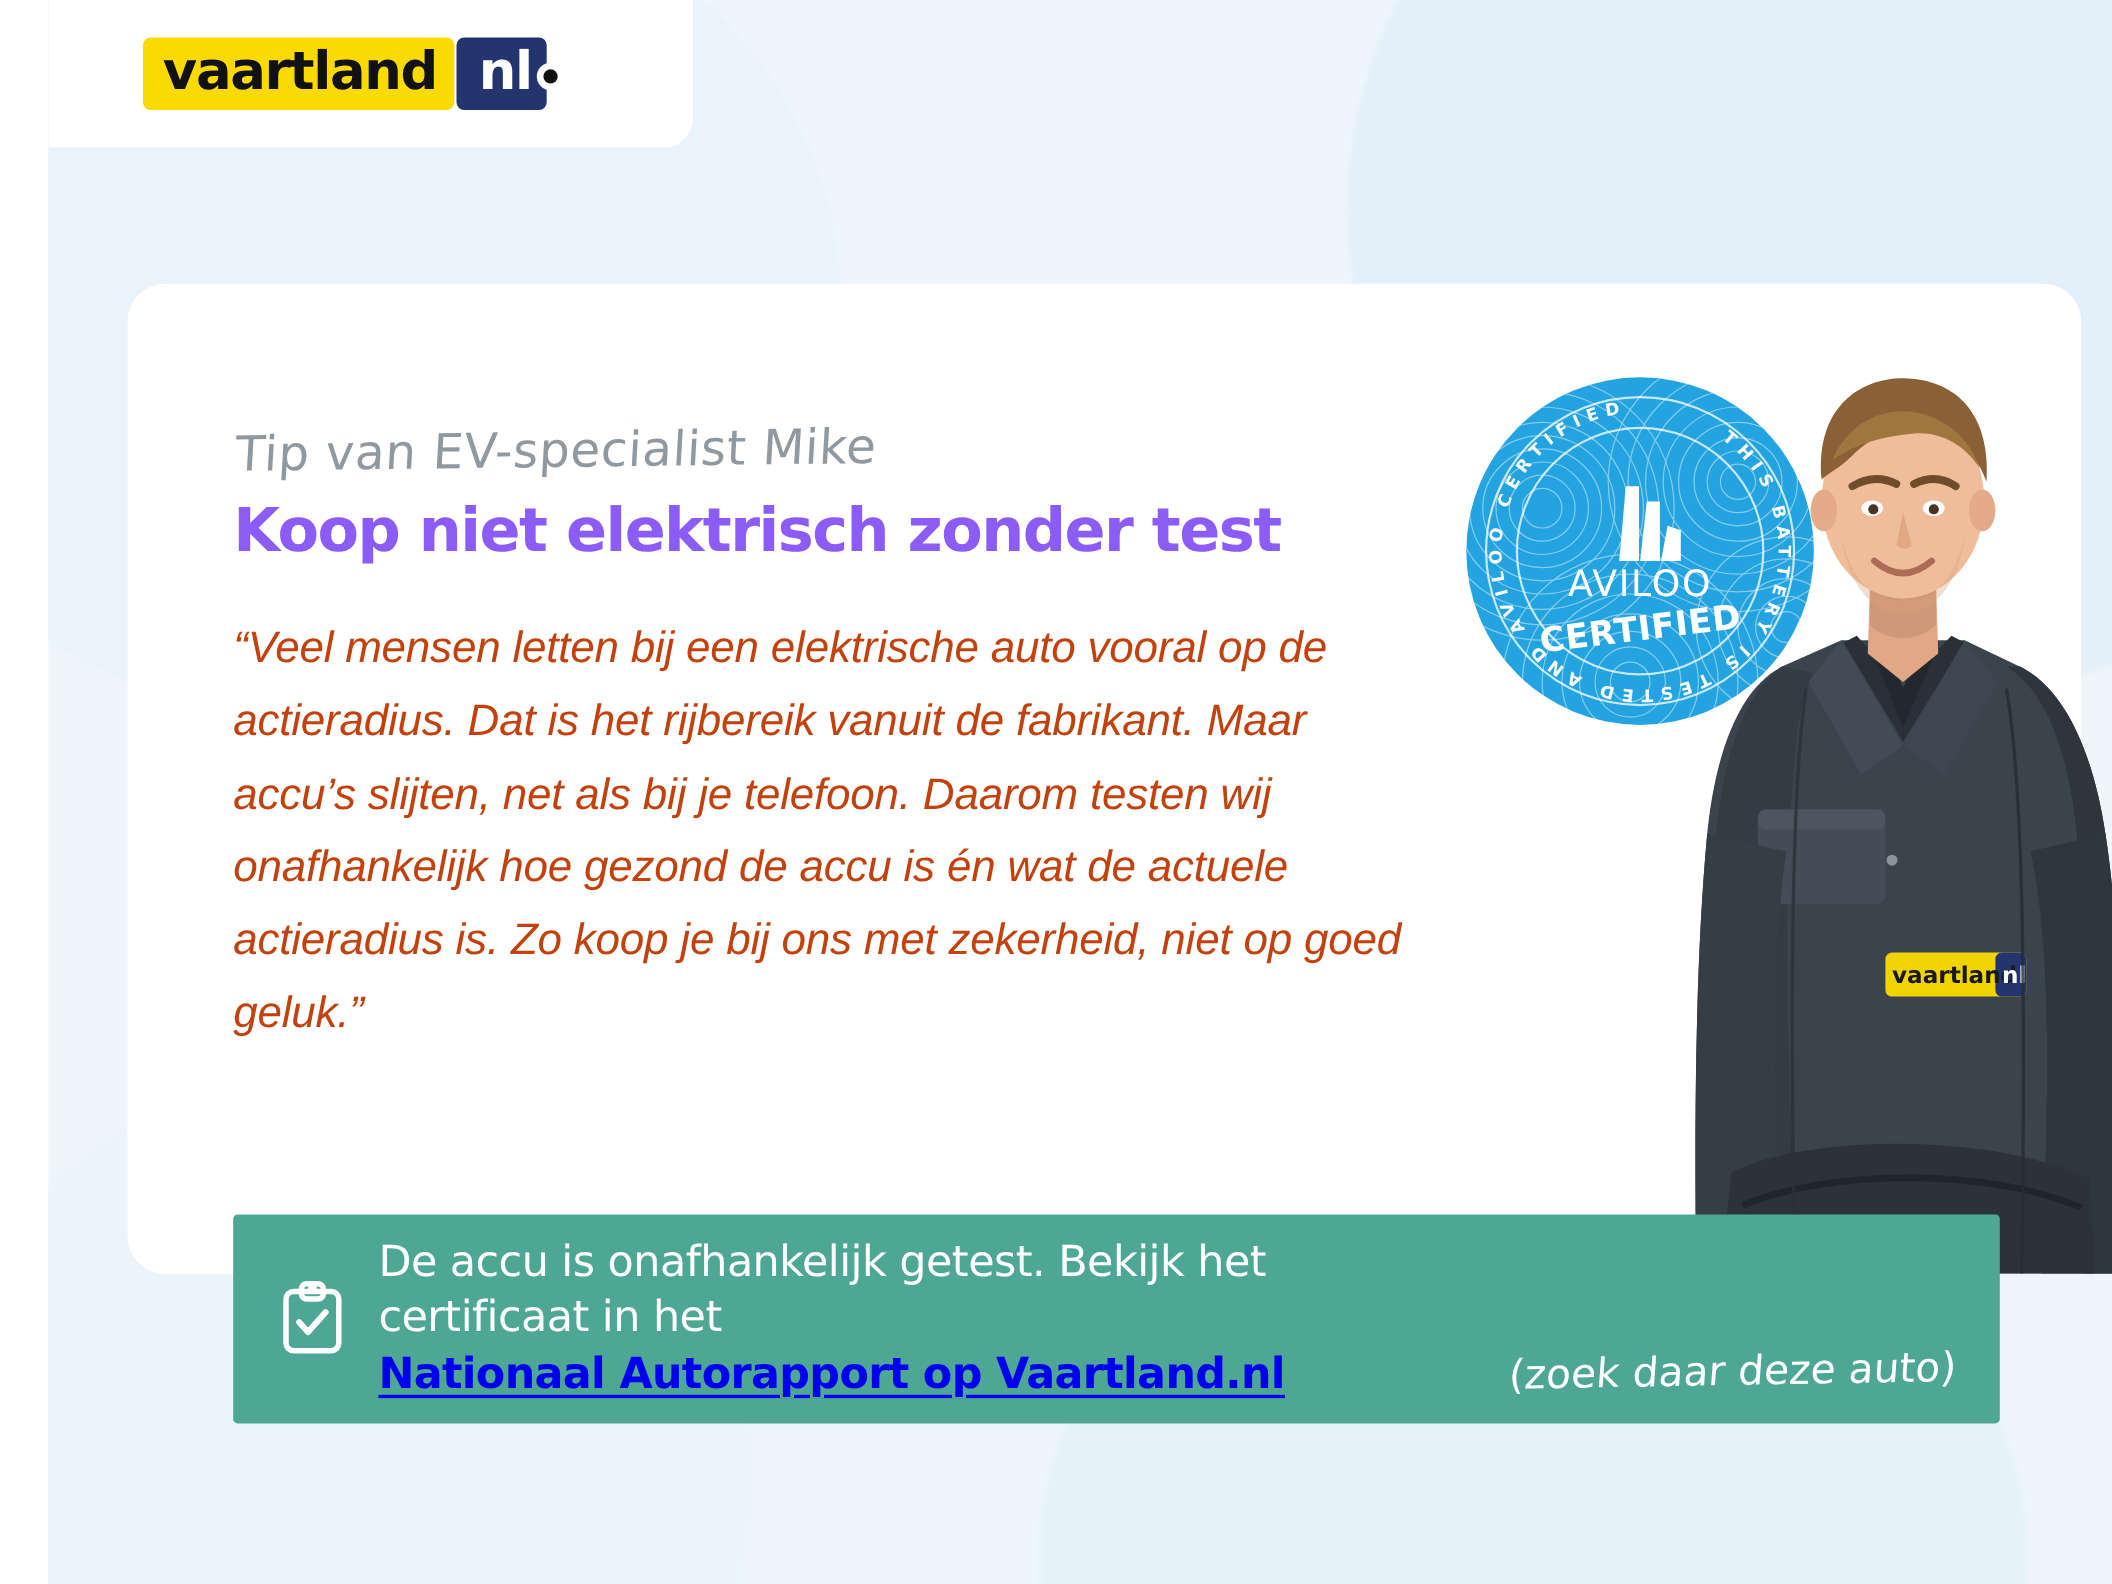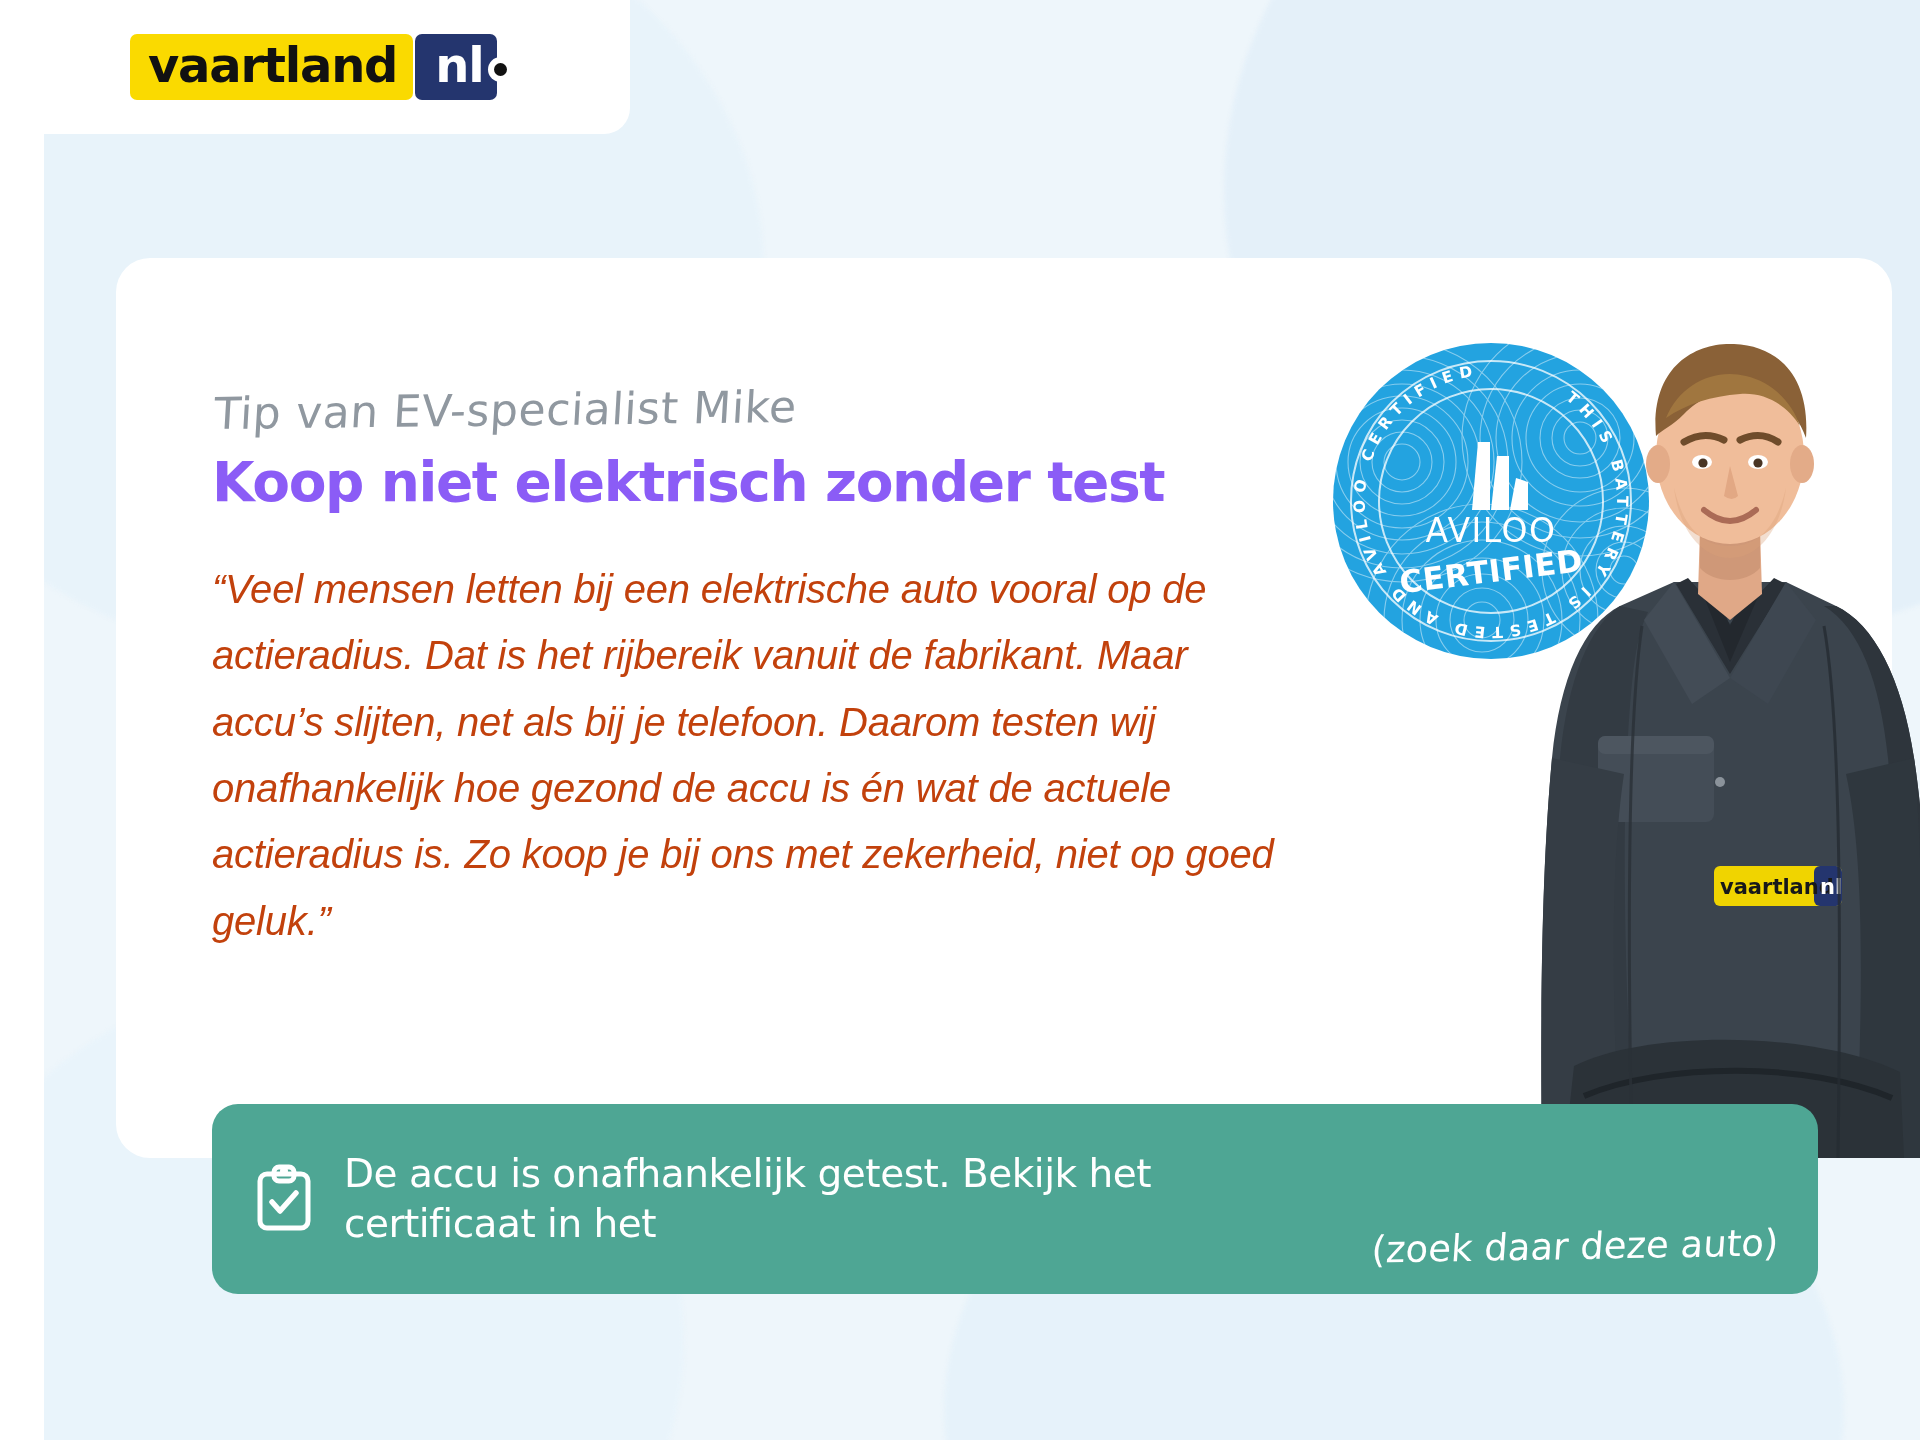--- a/index.html
+++ b/index.html
@@ -174,21 +174,21 @@
   .tech svg { display: block; }
 
   
   .banner {
     position: absolute;
     left: 168px;
     top: 1104px;
     width: 1606px;
     height: 190px;
     background: #4ea694;
-    border-radius: 26px;
+    border-radius: 4px;
     z-index: 8;
     display: flex;
     align-items: center;
     box-sizing: border-box;
     padding: 0 40px 0 44px;
   }
   .clip-icon {
     flex: 0 0 auto;
     width: 56px;
     height: 68px;
@@ -379,17 +379,18 @@
 
   <div class="banner">
     <svg class="clip-icon" viewBox="0 0 56 68">
       <rect x="4" y="10" width="48" height="54" rx="7" fill="none" stroke="#ffffff" stroke-width="5"></rect>
       <rect x="18" y="3" width="20" height="14" rx="5" fill="none" stroke="#ffffff" stroke-width="5"></rect>
       <circle cx="28" cy="7" r="4" fill="#ffffff"></circle>
       <path d="M16 38 l8 9 l16 -18" fill="none" stroke="#ffffff" stroke-width="5.5" stroke-linecap="round" stroke-linejoin="round"></path>
     </svg>
     <div class="banner-text">
       <div class="banner-line1">De accu is onafhankelijk getest. Bekijk het certificaat in het</div>
+      <a class="banner-line2" href="#">Nationaal Autorapport op Vaartland.nl</a>
     </div>
     <div class="banner-note">(zoek daar deze auto)</div>
   </div>
 
 </div>
 
 </body></html>

